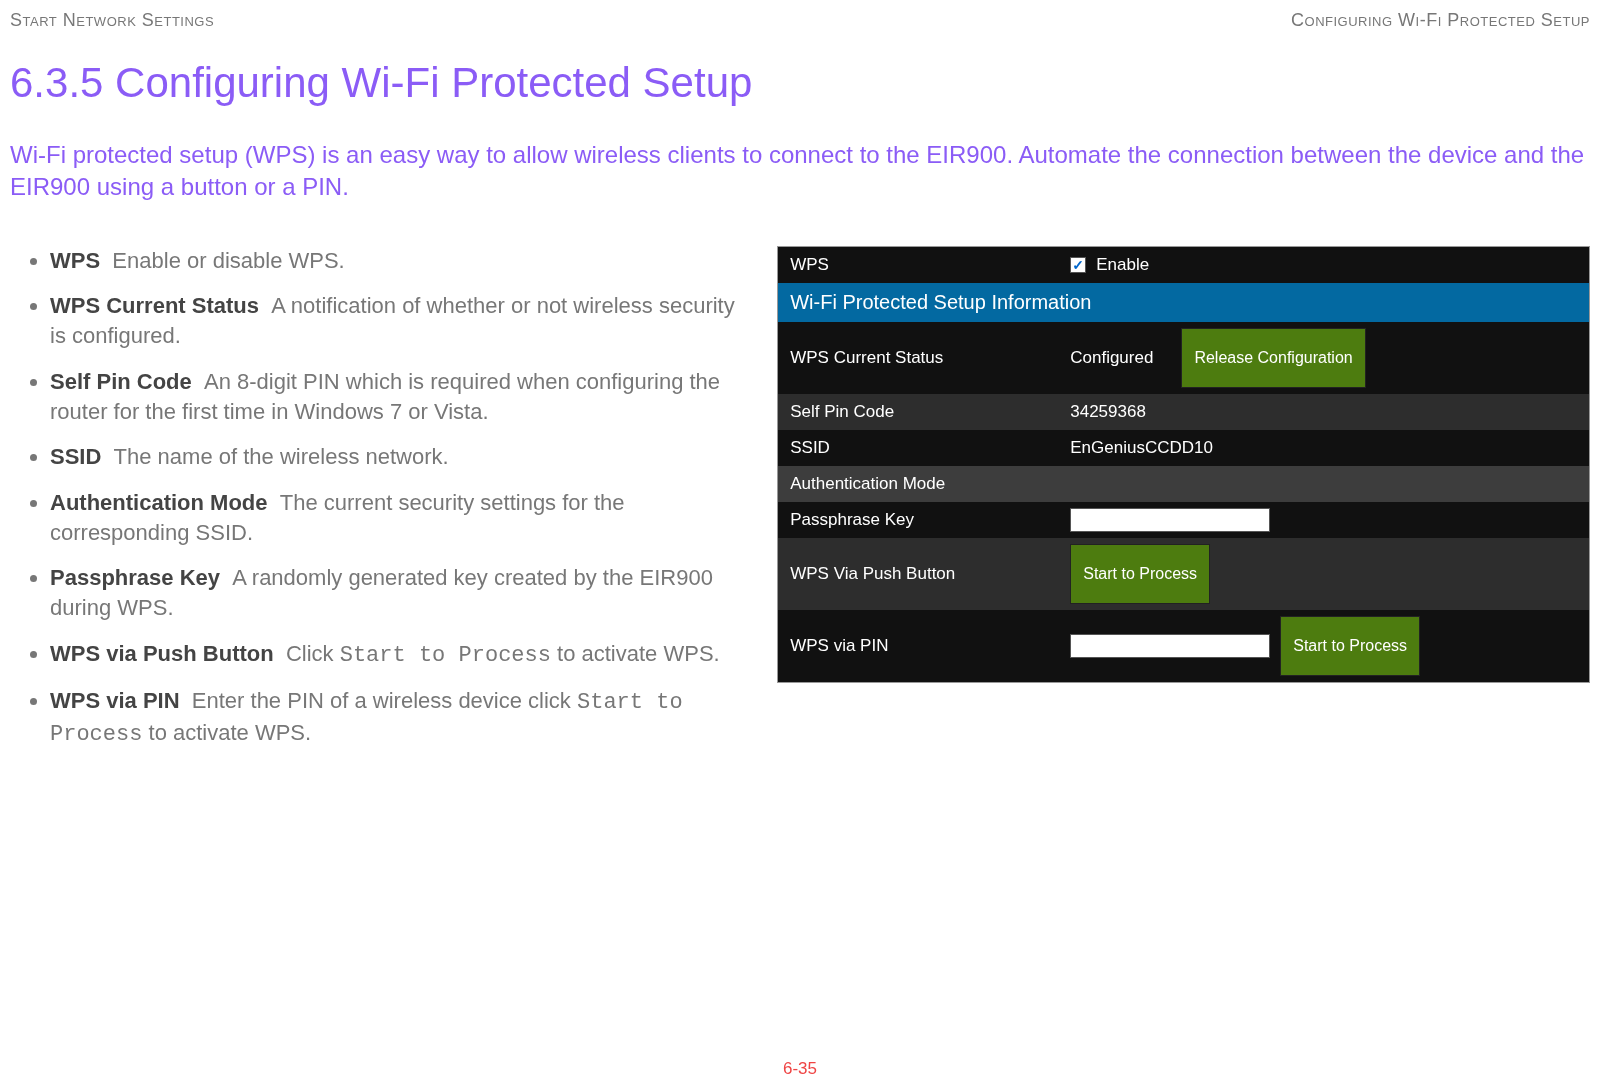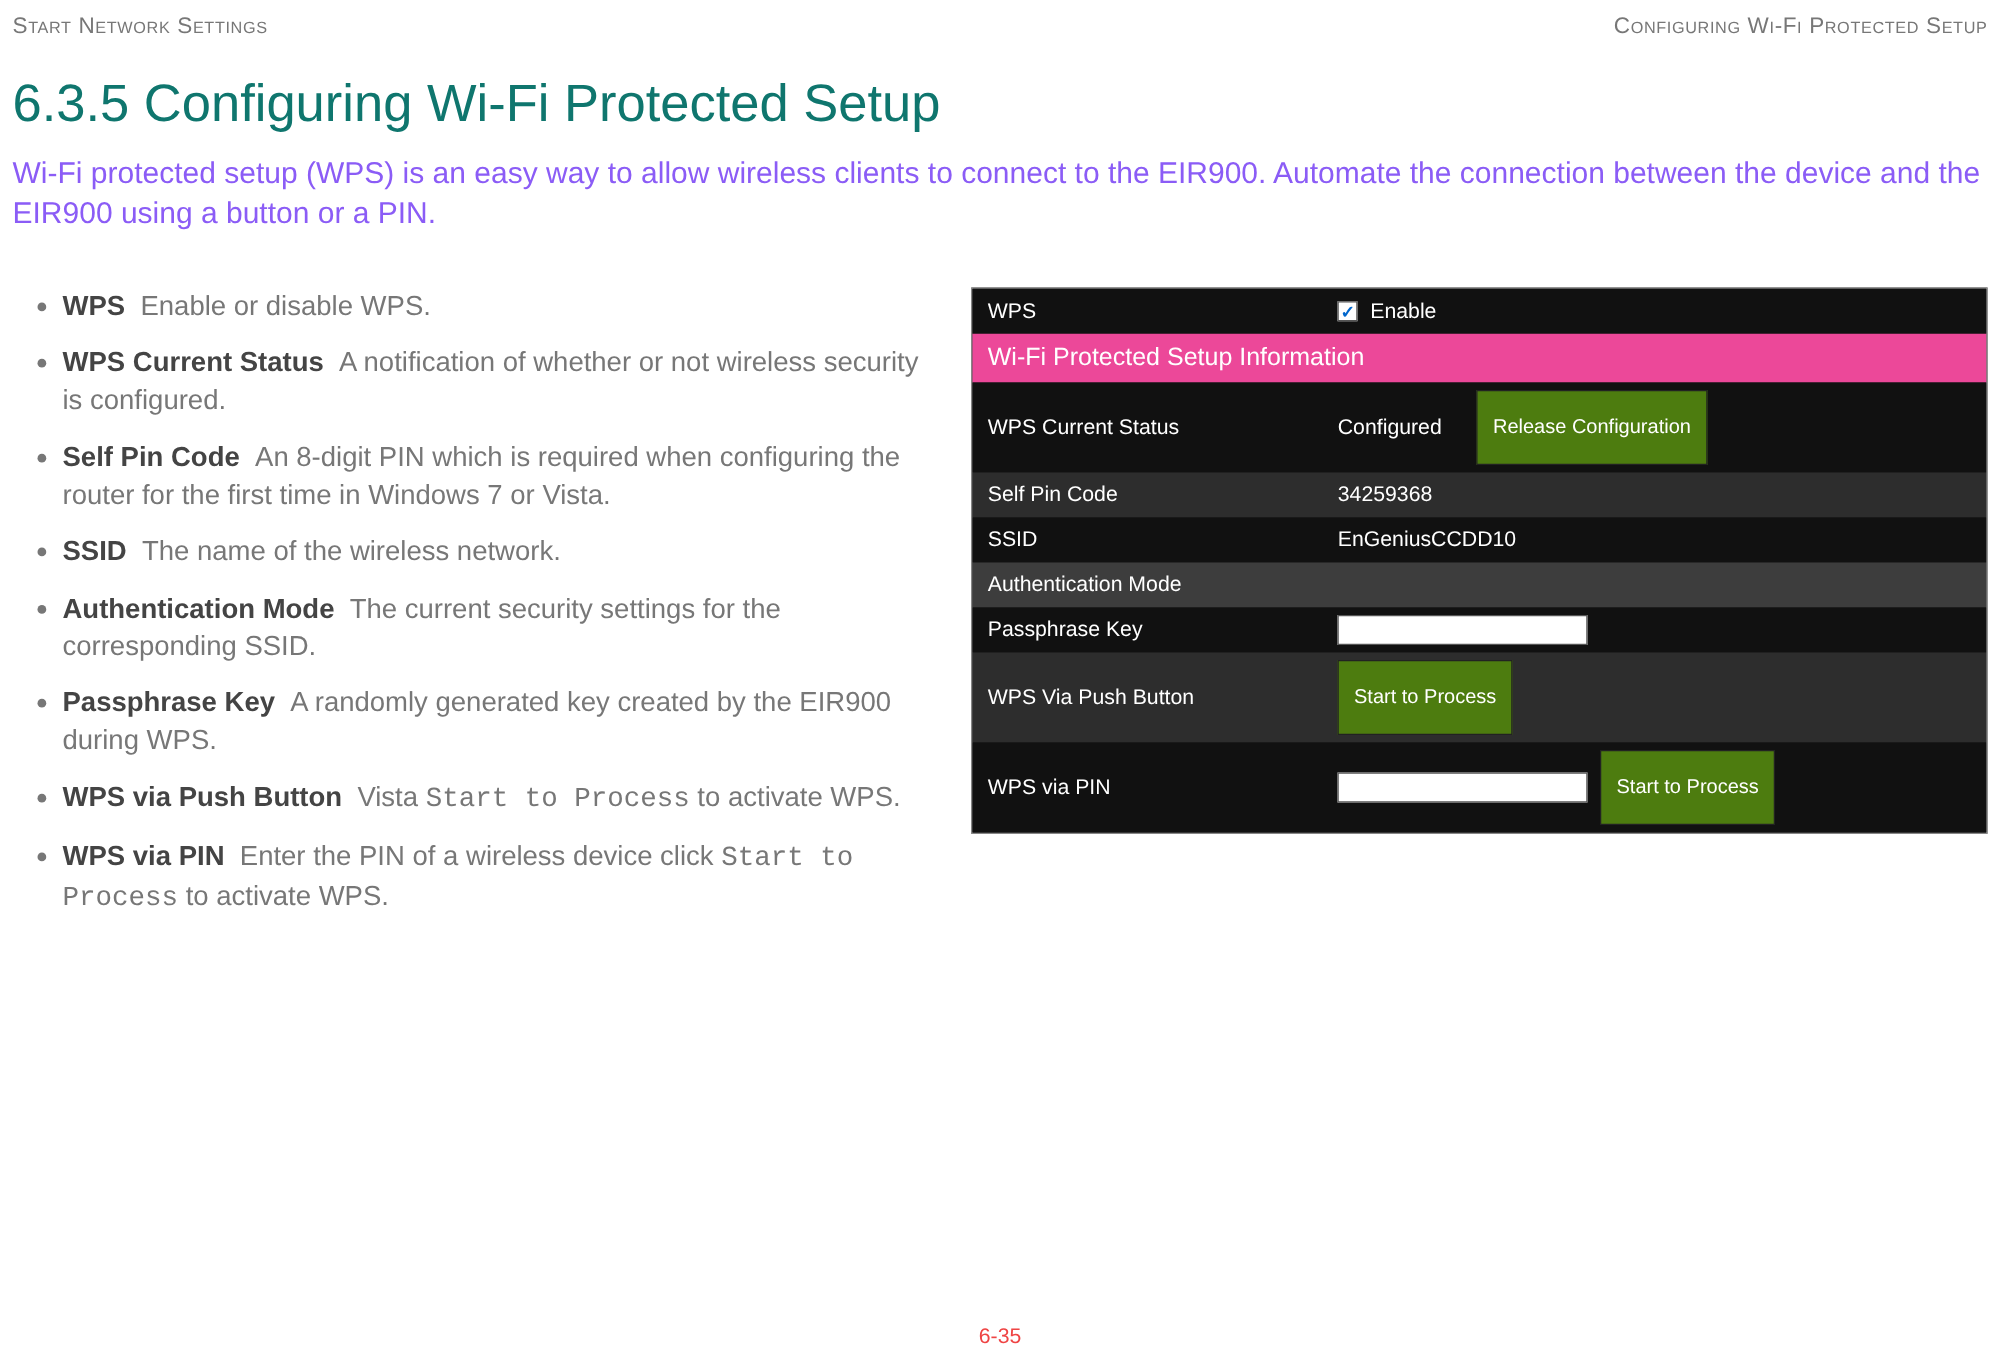--- a/index.html
+++ b/index.html
@@ -18,23 +18,23 @@
       font-size: 18px;
       color: #777;
       font-variant: small-caps;
       letter-spacing: 0.5px;
       margin-bottom: 28px;
     }
     .header-row span { font-weight: 400; }
     h1.section-title {
       font-size: 42px;
       font-weight: 400;
-      color: #0f766e;
+      color: #8b5cf6;
       font-family: Verdana, Arial, sans-serif;
-      margin-bottom: 16px;
+      margin-bottom: 32px;
     }
     p.intro {
       font-size: 24px;
       color: #8b5cf6;
       line-height: 1.35;
       margin-bottom: 42px;
     }
     .content-row {
       display: flex;
       gap: 30px;
@@ -76,21 +76,21 @@
       padding: 6px 12px;
       color: #fff;
       display: flex;
       align-items: center;
       gap: 10px;
     }
     .row-dark { background: #111; }
     .row-mid  { background: #2d2d2d; }
     .row-light{ background: #3d3d3d; }
     .section-header {
-      background: #ec4899;
+      background: #0369a1;
       color: #fff;
       font-size: 20px;
       padding: 8px 12px;
     }
     .chk {
       width: 16px; height: 16px; background: #fff; border: 1px solid #555;
       display: inline-flex; align-items: center; justify-content: center;
       color: #0066cc; font-size: 14px; font-weight: bold; line-height: 1;
     }
     .btn {
@@ -132,21 +132,21 @@
 <p class="intro">Wi-Fi protected setup (WPS) is an easy way to allow wireless clients to connect to the EIR900. Automate the connection between the device and the EIR900 using a button or a PIN.</p>
 
 <div class="content-row">
   <ul class="bullets">
     <li><b>WPS</b>&nbsp;&nbsp;<span>Enable or disable WPS.</span></li>
     <li><b>WPS Current Status</b>&nbsp;&nbsp;<span>A notification of whether or not wireless security is configured.</span></li>
     <li><b>Self Pin Code</b>&nbsp;&nbsp;<span>An 8-digit PIN which is required when configuring the router for the first time in Windows 7 or Vista.</span></li>
     <li><b>SSID</b>&nbsp;&nbsp;<span>The name of the wireless network.</span></li>
     <li><b>Authentication Mode</b>&nbsp;&nbsp;<span>The current security settings for the corresponding SSID.</span></li>
     <li><b>Passphrase Key</b>&nbsp;&nbsp;<span>A randomly generated key created by the EIR900 during WPS.</span></li>
-    <li><b>WPS via Push Button</b>&nbsp;&nbsp;<span>Vista </span><span class="mono">Start to Process</span><span> to activate WPS.</span></li>
+    <li><b>WPS via Push Button</b>&nbsp;&nbsp;<span>Click </span><span class="mono">Start to Process</span><span> to activate WPS.</span></li>
     <li><b>WPS via PIN</b>&nbsp;&nbsp;<span>Enter the PIN of a wireless device click </span><span class="mono">Start to Process</span><span> to activate WPS.</span></li>
   </ul>
 
   <div class="panel-wrap">
     <div class="panel-row row-dark">
       <div class="label-cell">WPS</div>
       <div class="value-cell">
         <span class="chk">✓</span>
         <span>Enable</span>
       </div>

